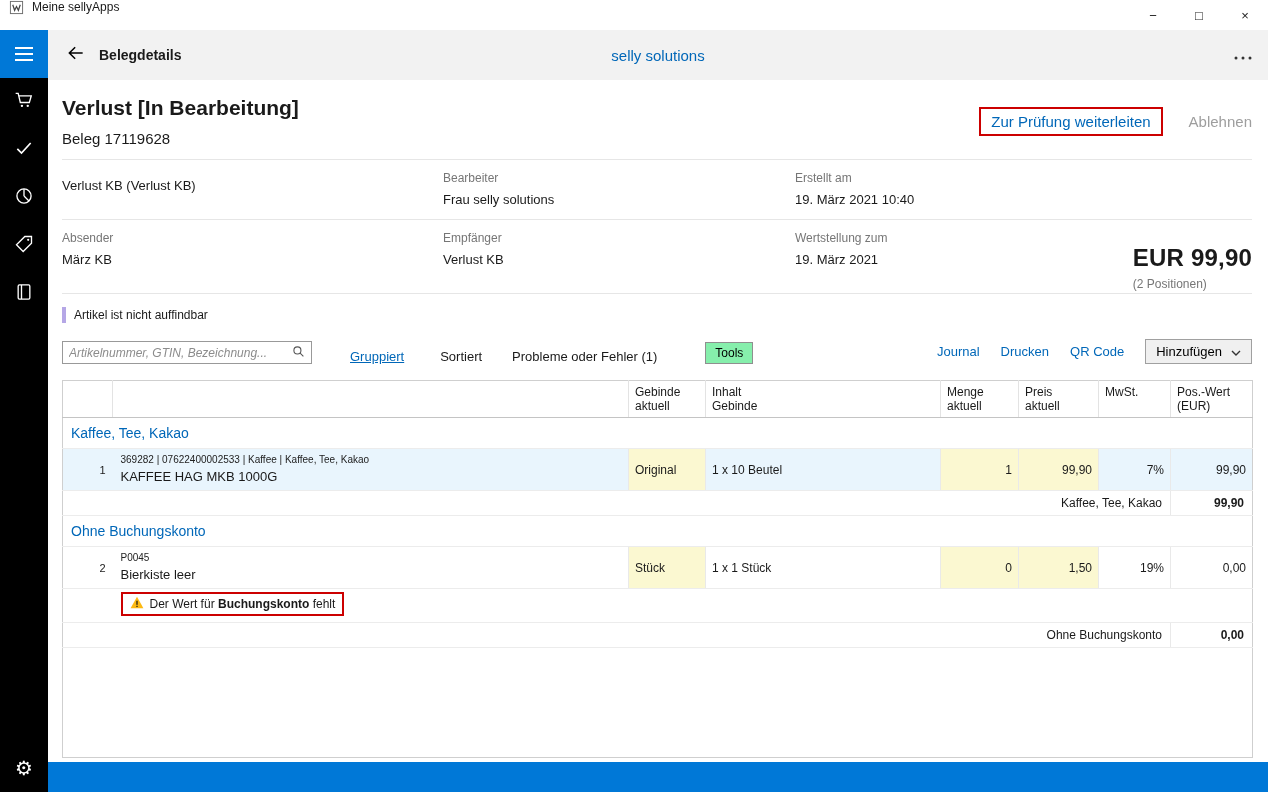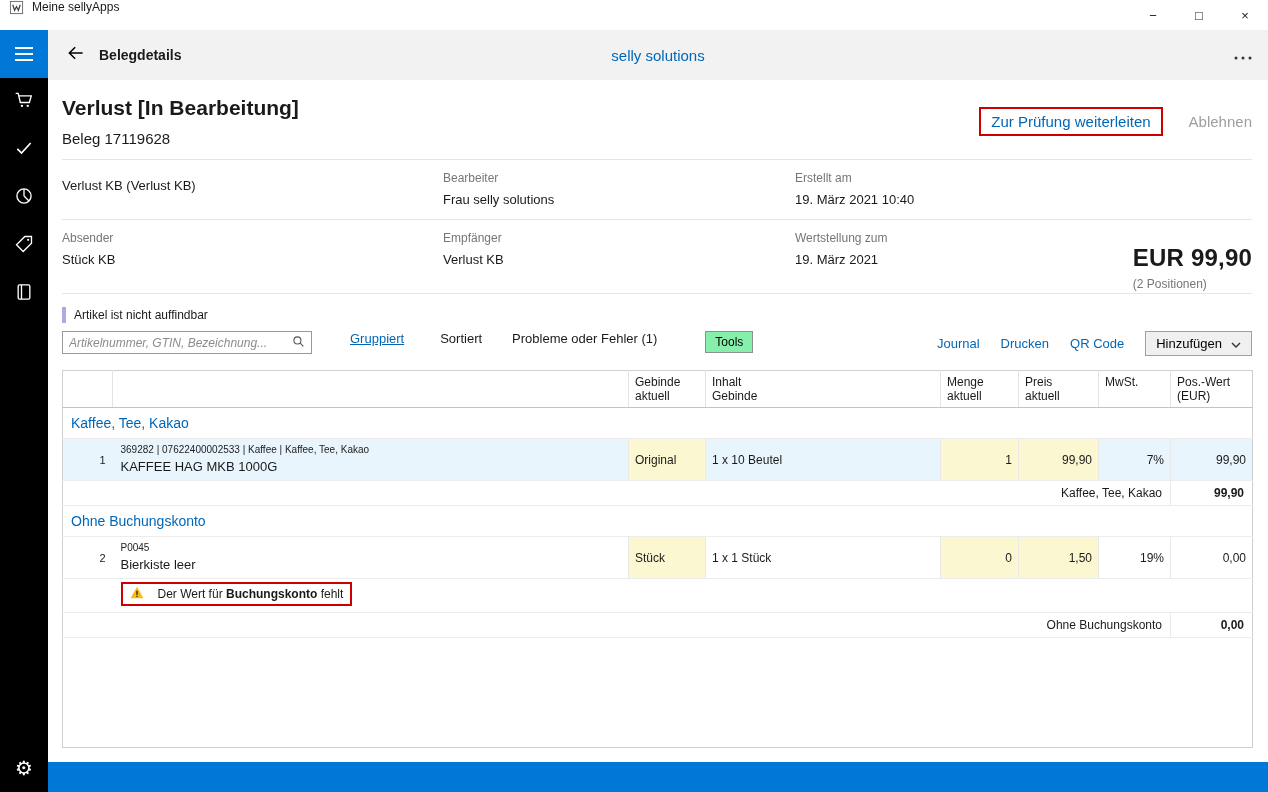--- a/index.html
+++ b/index.html
@@ -51,21 +51,21 @@
   .info-value{font-size:13px;margin-top:7px}
   .total-block{position:absolute;right:0;top:24px;}
   .total-amount{font-size:24px;font-weight:bold;letter-spacing:.2px}
   .total-sub{font-size:12px;color:#767676;margin-top:5px}
 
   
   .notice{display:flex;align-items:center;margin-top:13px;font-size:12px;height:16px}
   .notice-bar{width:4px;height:16px;background:#b5a7e6;margin-right:8px}
 
   
-  .toolbar{display:flex;align-items:flex-start;margin-top:8px;font-size:13px;height:23px}
+  .toolbar{display:flex;align-items:flex-end;margin-top:18px;font-size:13px;height:23px}
   .search{width:250px;height:23px;border:1px solid #999;display:flex;align-items:center;background:#fff}
   .search input{border:0;outline:0;flex:1;font-size:12px;padding:0 6px;font-family:inherit;min-width:0}
   .search input::placeholder{font-style:italic;color:#8c8c8c}
   .search svg{margin-right:6px;flex:0 0 auto}
   .link{color:#0067b8;cursor:pointer}
   .tb-grouped{margin-left:38px;text-decoration:underline}
   .tb-sorted{margin-left:36px;cursor:pointer}
   .tb-problems{margin-left:30px;cursor:pointer}
   .tools-btn{margin-left:48px;background:#86efac;border:1px solid #8f8f8f;font-size:12px;padding:3px 9px;font-family:inherit;cursor:pointer}
   .tb-right{margin-left:auto;display:flex;align-items:center;gap:21px}
@@ -80,21 +80,21 @@
   tr.item td{border-bottom:1px solid #ececec;border-left:1px solid #e9e9e9;vertical-align:middle}
   tr.item td.c-num{text-align:right;font-size:11px;border-left:none;padding-right:7px}
   tr.item td.c-desc{border-left:none;padding:5px 8px}
   .meta{font-size:10px;line-height:12px;color:#222}
   .iname{font-size:13px;margin-top:3px;line-height:16px}
   td.edit{background:#fbf8d1}
   td.num{text-align:right}
   tr.sel td{background:#e9f5fd}
   tr.sel td.edit{background:#fbf8d1}
   tr.warnrow td{border-bottom:1px solid #ececec;padding:3px 8px 6px;vertical-align:top}
-  .warnbox{display:inline-flex;align-items:center;gap:14px;border:2px solid #cc0000;padding:2px 7px;font-size:12px;background:#fff}
+  .warnbox{display:inline-flex;align-items:center;gap:6px;border:2px solid #cc0000;padding:2px 7px;font-size:12px;background:#fff}
   tr.subtotal td{border-bottom:1px solid #ececec;padding:5px 8px}
   .sub-label{text-align:right}
   .sub-val{font-weight:bold;border-left:1px solid #e9e9e9}
   tr.filler td{height:110px}
 </style>
 </head>
 <body>
 
 <div class="window">
 
@@ -198,21 +198,21 @@
           </div>
           <div class="cell-c">
             <div class="info-label">Erstellt am</div>
             <div class="info-value">19. März 2021 10:40</div>
           </div>
         </div>
 
         <div class="info-row second">
           <div class="cell-a">
             <div class="info-label">Absender</div>
-            <div class="info-value">Stück KB</div>
+            <div class="info-value">März KB</div>
           </div>
           <div class="cell-b">
             <div class="info-label">Empfänger</div>
             <div class="info-value">Verlust KB</div>
           </div>
           <div class="cell-c">
             <div class="info-label">Wertstellung zum</div>
             <div class="info-value">19. März 2021</div>
           </div>
           <div class="total-block">

